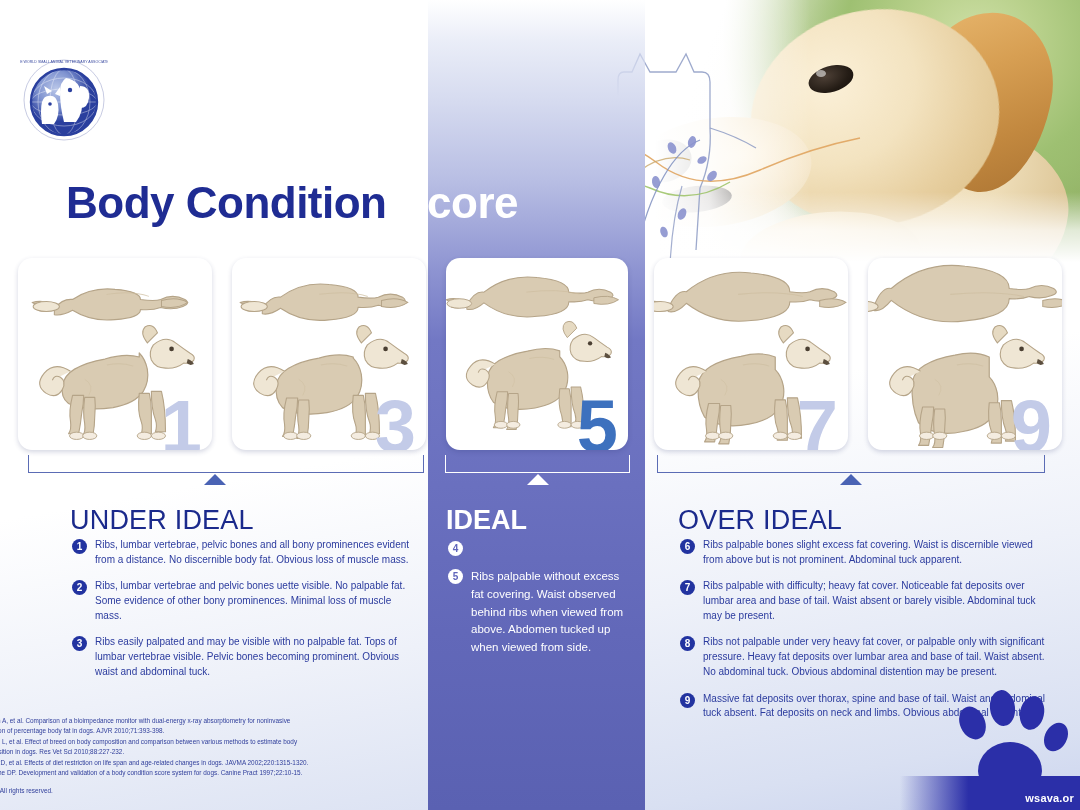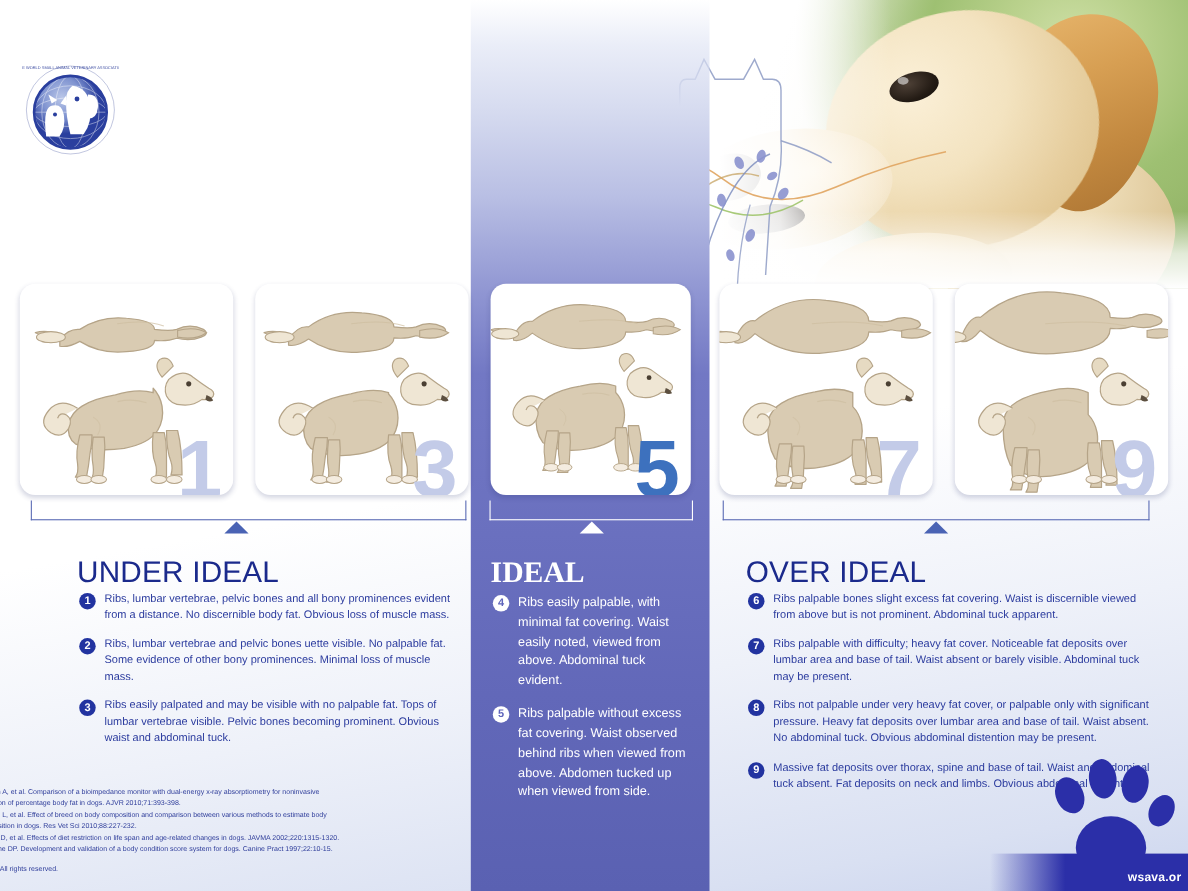--- a/index.html
+++ b/index.html
@@ -142,21 +142,21 @@
     position: absolute; width: 0; height: 0;
     border-left: 11px solid transparent; border-right: 11px solid transparent;
     border-bottom: 11px solid #4a63b4;
   }
   .tri.white { border-bottom-color: #ffffff; }
 
   
   .sec-head {
     position: absolute; font-size: 27px; color: #1b2a8c; letter-spacing: .2px; font-weight: normal;
   }
-  .sec-head.on-band { color: #ffffff; font-weight: bold; letter-spacing: 0; font-family: Liberation Serif, serif; }
+  .sec-head.on-band { color: #ffffff; font-weight: bold; letter-spacing: 0; }
 
   
   .list { position: absolute; }
   .item { display: flex; gap: 8px; margin-bottom: 12px; }
   .badge {
     flex: 0 0 auto; width: 15px; height: 15px; border-radius: 50%;
     background: #2233a0; color: #fff; font-size: 10px; font-weight: bold;
     display: flex; align-items: center; justify-content: center; margin-top: 1px;
   }
   .badge.on-band { background: #ffffff; color: #5f65bb; }
@@ -247,20 +247,24 @@
       <path d="M60 30 Q70 30 69 42 Q68 52 60 52 Z" fill="#ffffff"></path>
       <circle cx="50" cy="34" r="2.2" fill="#2a3f9e"></circle>
       <path d="M28 40 Q36 38 38 48 Q40 60 34 68 L22 68 Q20 54 22 46 Q24 40 28 40 Z" fill="#ffffff"></path>
       <path d="M27 38 L24 30 L32 35 Z" fill="#ffffff"></path>
       <path d="M35 38 L40 31 L40 40 Z" fill="#ffffff"></path>
       <circle cx="30" cy="48" r="1.8" fill="#2a3f9e"></circle>
       <text x="44" y="7" font-size="3.6" fill="#3a4aa0" text-anchor="middle">THE WORLD SMALL ANIMAL VETERINARY ASSOCIATION</text>
     </svg>
   </div>
 
+  <h1 class="title">
+    <span class="t-dark">Body Condition</span>
+    <span class="t-light">Score</span>
+  </h1>
 
   <div id="cards-host">
       <div class="card" style="left: 18px;">
   <svg class="fig" viewBox="0 0 192 190" xmlns="http://www.w3.org/2000/svg">
 
     <g transform="translate(0,8)">
       <path d="M36 38 q-12 -5 -22 -2 q10 4 6 8 q10 2 16 -2 q8 -10 18 -9 q18.48 -12.4 42 -10 q25.2 2 25.2 10 q14 2 20 0 q12 -6 24 0 q6 4 -2 7 q-10 4 -22 1 q-8 3 -20 2 q0 8.4 -25.2 10 q-23.520000000000003 2.4 -42 -9.200000000000001 q-10 5.6000000000000005 -18 4.4 Z" fill="#d9cbb2" stroke="#b5a488" stroke-width="1.1" stroke-linejoin="round"></path>
       <ellipse cx="28" cy="40" rx="13" ry="5" fill="#efe6d4" stroke="#b5a488" stroke-width="1"></ellipse>
       <path d="M142 34 q16 -4 26 2 q-10 7 -26 4 Z" fill="#d9cbb2" stroke="#b5a488" stroke-width="1"></path>
       <path d="M87.6 28 q25.2 -4 42 2" fill="none" stroke="#cdbd9f" stroke-width="1" opacity=".7"></path>
@@ -490,21 +494,20 @@
       <div class="item">
         <span class="badge">3</span>
         <span class="item-text">Ribs easily palpated and may be visible with no palpable fat. Tops of lumbar vertebrae visible. Pelvic bones becoming prominent. Obvious waist and abdominal tuck.</span>
       </div>
     </div>
 
   <h2 class="sec-head on-band" style="left:446px; top:505px;">IDEAL</h2>
   <div class="list" id="list-ideal" style="left:448px; top:540px; width:178px;">
       <div class="item">
         <span class="badge on-band">4</span>
-        <span class="item-text on-band">Ribs easily palpable, with minimal fat covering. Waist easily noted, viewed from above. Abdominal tuck evident.</span>
       </div>
       <div class="item">
         <span class="badge on-band">5</span>
         <span class="item-text on-band">Ribs palpable without excess fat covering. Waist observed behind ribs when viewed from above. Abdomen tucked up when viewed from side.</span>
       </div>
     </div>
 
   <h2 class="sec-head" style="left:678px; top:505px;">OVER IDEAL</h2>
   <div class="list" id="list-over" style="left:680px; top:538px; width:372px;">
       <div class="item">

